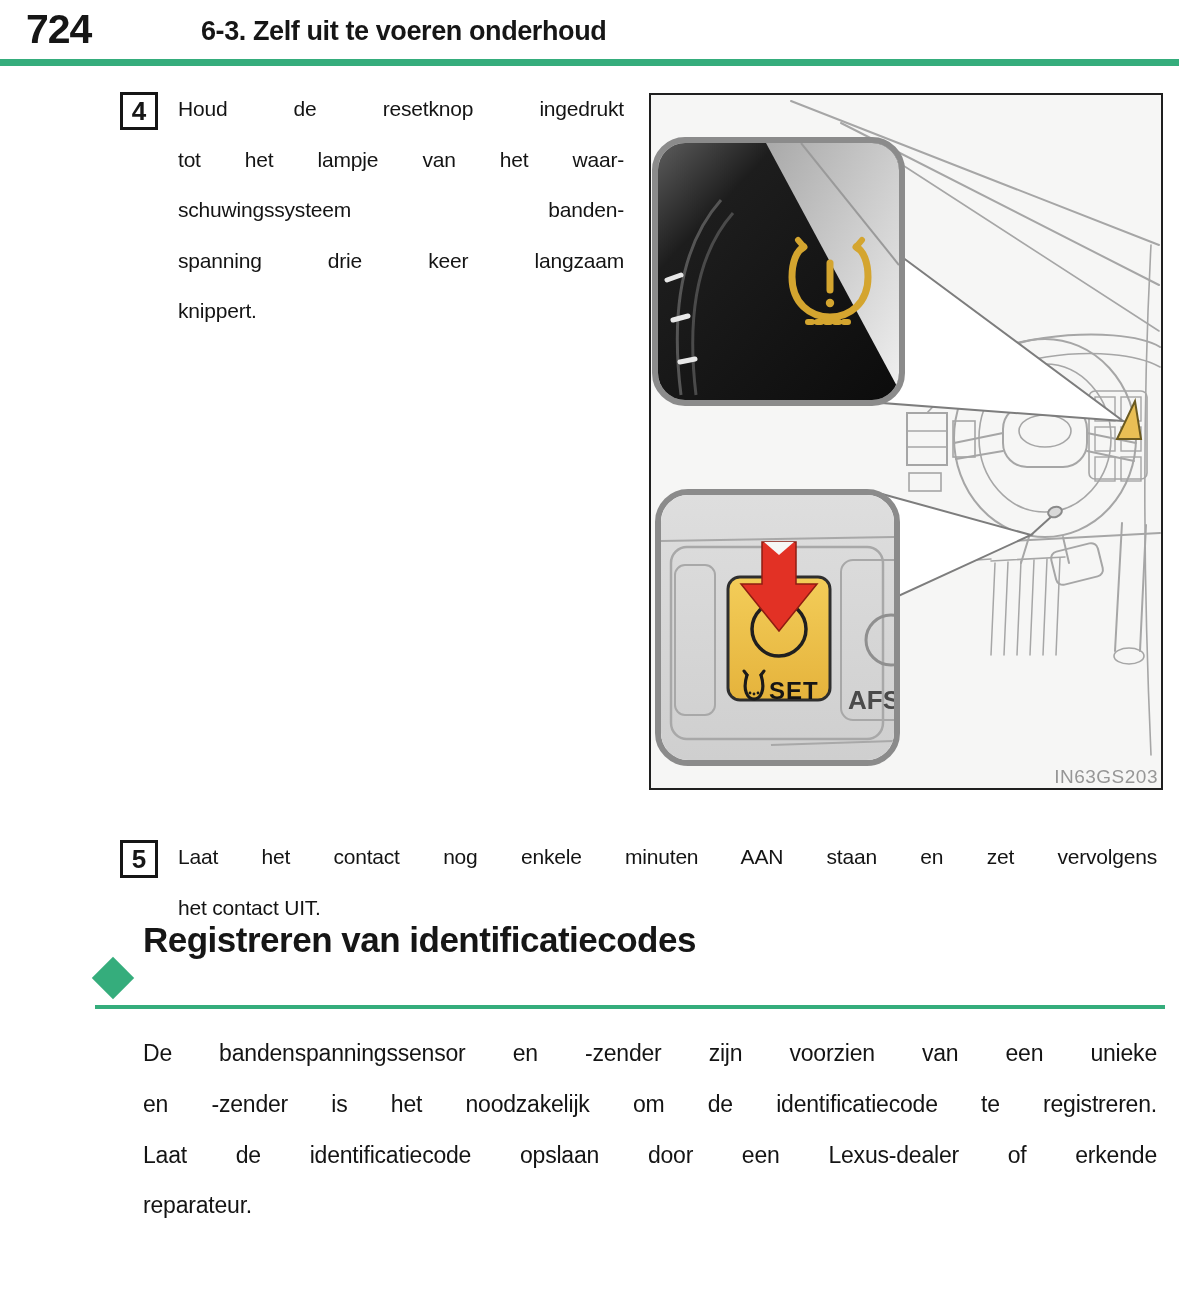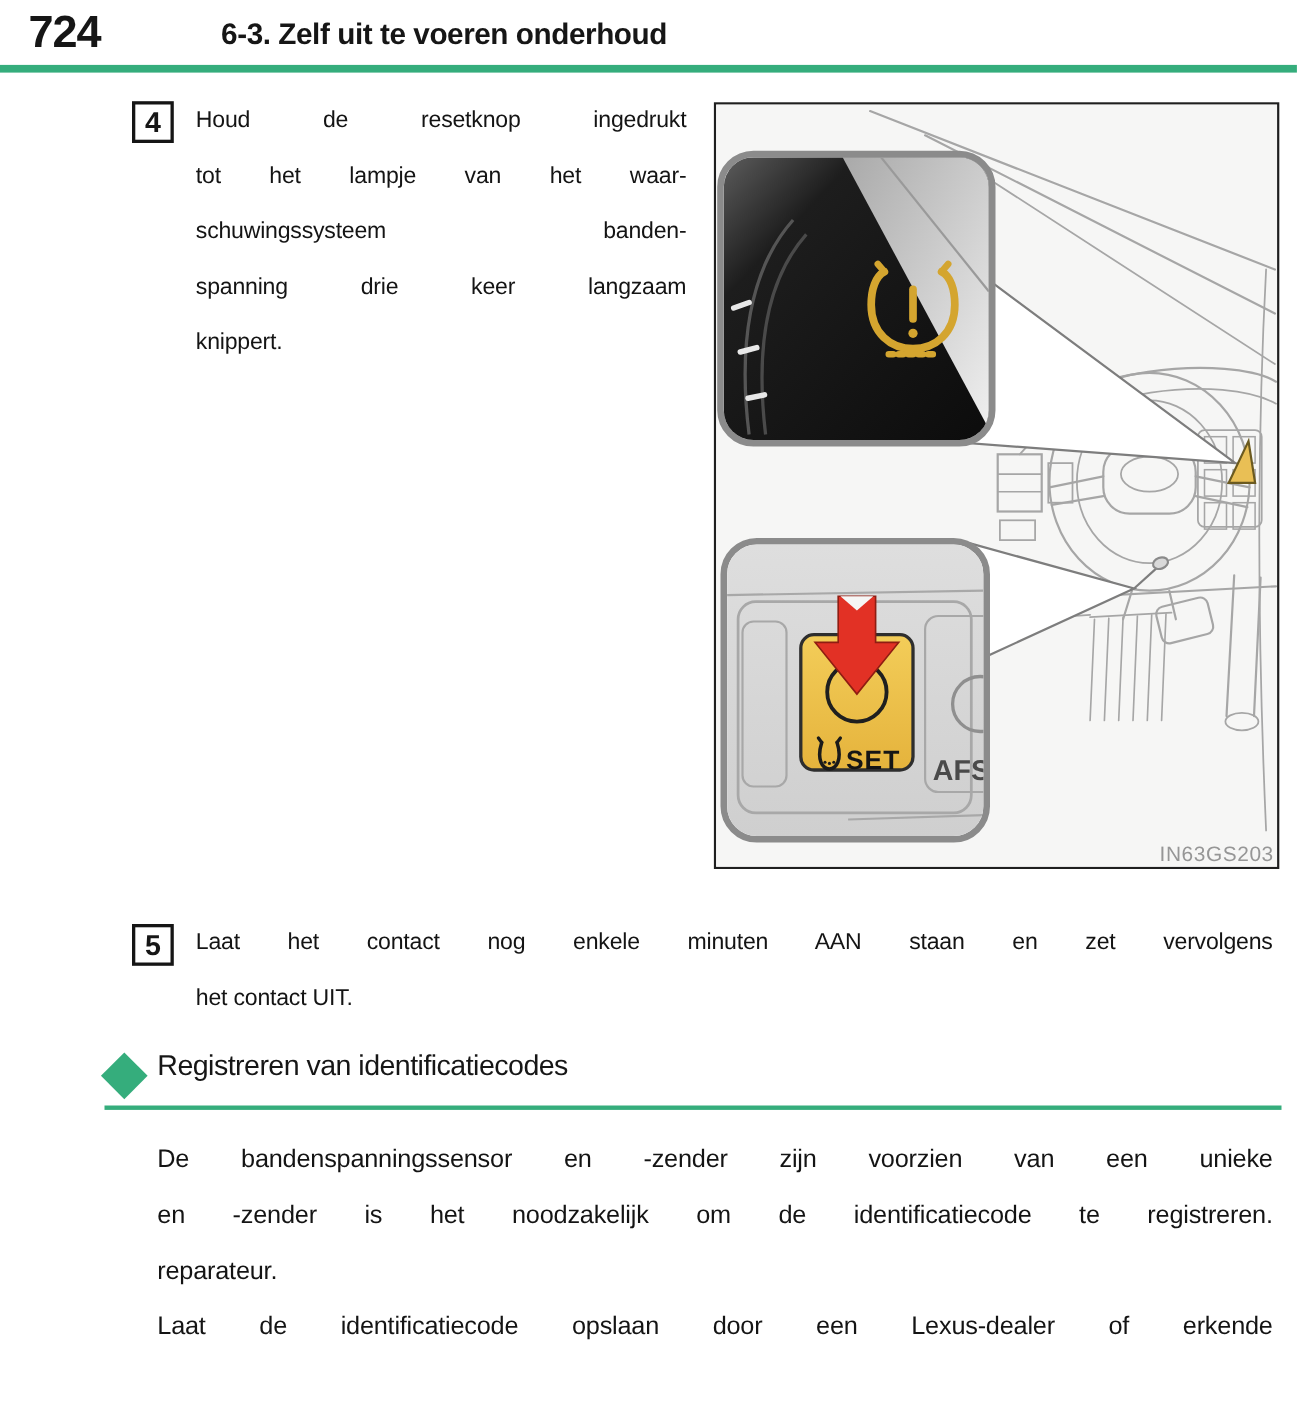--- a/index.html
+++ b/index.html
@@ -35,21 +35,21 @@
   .jtext .jline.last{text-align-last:left;}
   .step4-text{left:178px;top:84px;width:446px;}
   .step5-text{left:178px;top:832px;width:979px;}
   .body-text{left:143px;top:1028px;width:1014px;font-size:23px;line-height:50.8px;}
 
   
   .diamond{
     left:98px;top:963px;width:30px;height:30px;background:var(--accent-green);
     transform:rotate(45deg);
   }
-  .subsection-title{left:143px;top:953px;font-size:26px;font-weight:400;letter-spacing:-0.5px;}
+  .subsection-title{left:143px;top:920px;font-size:35px;font-weight:700;letter-spacing:-0.5px;}
   .heading-rule{left:95px;top:1005px;width:1070px;height:4px;background:var(--accent-green);}
 
   
   .figure-frame{
     left:649px;top:93px;width:514px;height:697px;
     border:2px solid #1f1f1f;background:#f6f6f5;
   }
   .figure-frame svg{display:block;}
   text{font-family:"Liberation Sans", sans-serif;}
 </style>
@@ -230,15 +230,15 @@
     <div class="jline last">het contact UIT.</div>
   </div>
 
 <div class="abs diamond"></div>
 <div class="abs subsection-title">Registreren van identificatiecodes</div>
 <div class="abs heading-rule"></div>
 
 <div class="abs jtext body-text">
     <div class="jline">De bandenspanningssensor en -zender zijn voorzien van een unieke</div>
     <div class="jline">en -zender is het noodzakelijk om de identificatiecode te registreren.</div>
+    <div class="jline">Laat de identificatiecode opslaan door een Lexus-dealer of erkende</div>
     <div class="jline last">reparateur.</div>
-    <div class="jline">Laat de identificatiecode opslaan door een Lexus-dealer of erkende</div>
   </div>
 
 </body></html>

